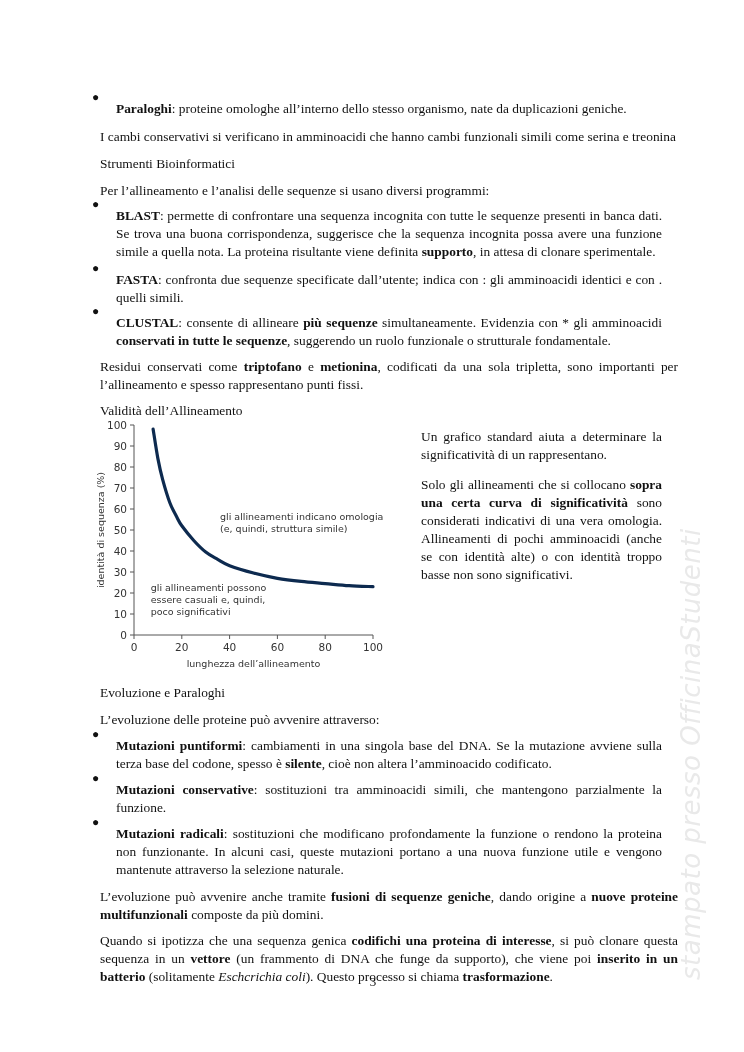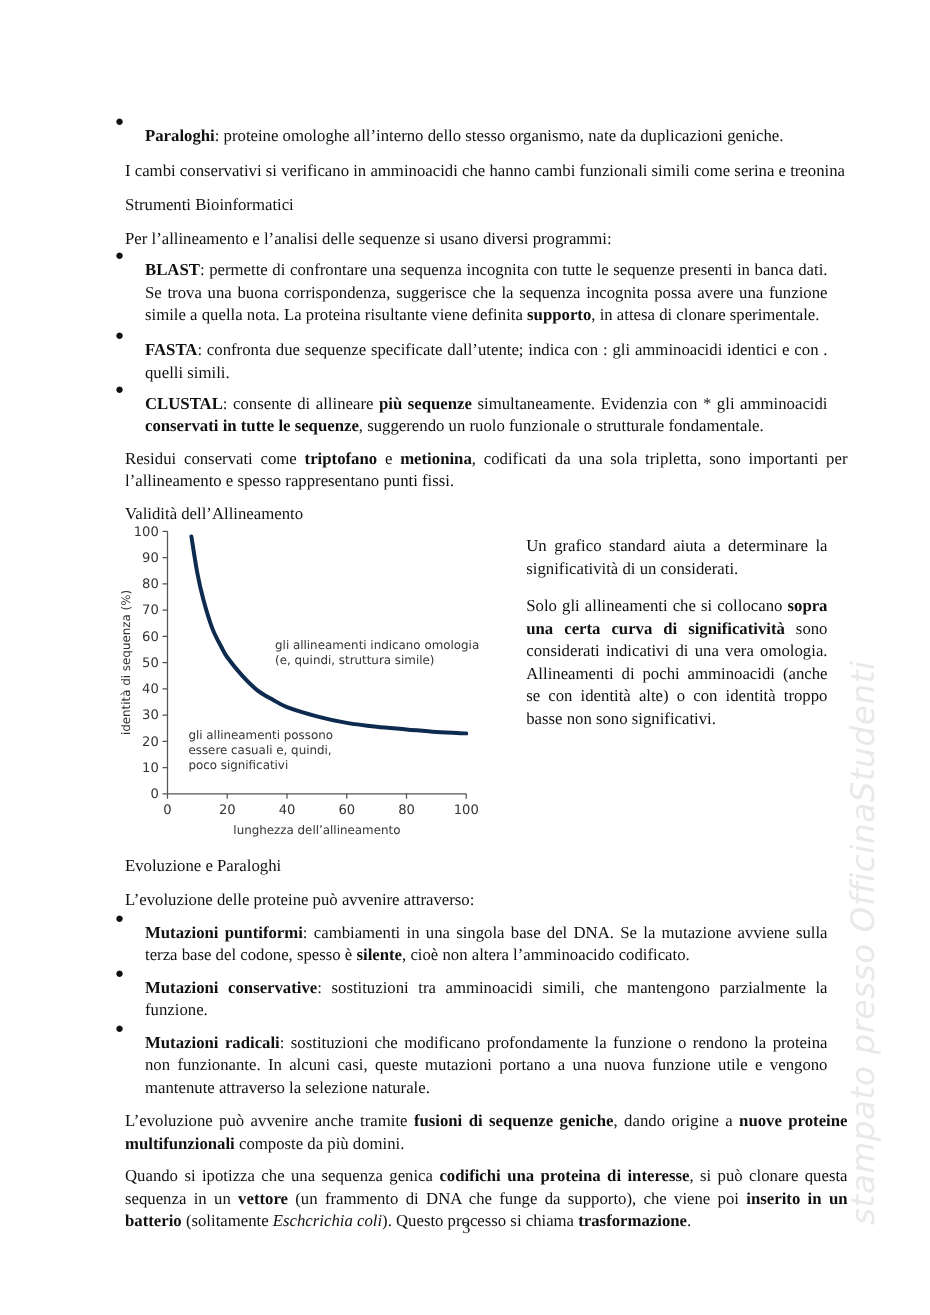--- a/index.html
+++ b/index.html
@@ -116,21 +116,21 @@
           <path d="M61.120000000000005,17.200000000000017 C61.91666666666667,22.100000000000012 64.30666666666667,38.199999999999996 65.9,46.599999999999994 C67.49333333333334,54.99999999999999 68.68833333333335,60.24999999999999 70.68,67.6 C72.67166666666667,74.94999999999999 75.46,84.39999999999999 77.85,90.69999999999999 C80.24,96.99999999999999 83.02833333333332,101.54999999999998 85.02,105.39999999999999 C87.01166666666667,109.25 87.01166666666668,109.94999999999999 89.80000000000001,113.8 C92.58833333333334,117.65 97.76666666666667,124.125 101.75,128.5 C105.73333333333333,132.875 109.71666666666667,136.9 113.7,140.05 C117.68333333333334,143.20000000000002 121.66666666666666,145.125 125.64999999999999,147.4 C129.63333333333333,149.675 131.62500000000003,151.42499999999998 137.60000000000002,153.7 C143.57500000000002,155.975 153.53333333333333,158.95000000000002 161.5,161.05 C169.46666666666667,163.15 177.43333333333334,164.9 185.4,166.3 C193.36666666666667,167.70000000000002 201.33333333333331,168.575 209.29999999999998,169.45 C217.26666666666665,170.325 225.23333333333335,170.85000000000002 233.20000000000002,171.55 C241.16666666666669,172.25 249.13333333333335,173.125 257.1,173.65 C265.06666666666666,174.175 277.01666666666665,174.52499999999998 281,174.7" fill="none" stroke="#0d2a4f" stroke-width="3.2" stroke-linecap="round"></path>
         </g>
       <g id="ann-layer">
           <text x="128.04" y="107.49999999999999" class="t"><tspan x="128.04" dy="0">gli allineamenti indicano omologia</tspan><tspan x="128.04" dy="12">(e, quindi, struttura simile)</tspan></text>
           <text x="58.730000000000004" y="178.9" class="t"><tspan x="58.730000000000004" dy="0">gli allineamenti possono</tspan><tspan x="58.730000000000004" dy="12">essere casuali e, quindi,</tspan><tspan x="58.730000000000004" dy="12">poco significativi</tspan></text>
         </g>
     </svg>
   </div>
 
   <div class="side">
-    <p style="margin-bottom:8px">Un grafico standard aiuta a determinare la significatività di un considerati.</p>
+    <p style="margin-bottom:8px">Un grafico standard aiuta a determinare la significatività di un rappresentano.</p>
     <p><span>Solo gli allineamenti che si collocano </span><b>sopra una certa curva di significatività</b><span> sono considerati indicativi di una vera omologia. Allineamenti di pochi amminoacidi (anche se con identità alte) o con identità troppo basse non sono significativi.</span></p>
   </div>
 
   <div class="blk" style="top:672px">
     <p class="h">Evoluzione e Paraloghi</p>
   </div>
 
   <div class="blk" style="top:699px">
     <p>L’evoluzione delle proteine può avvenire attraverso:</p>
   </div>

